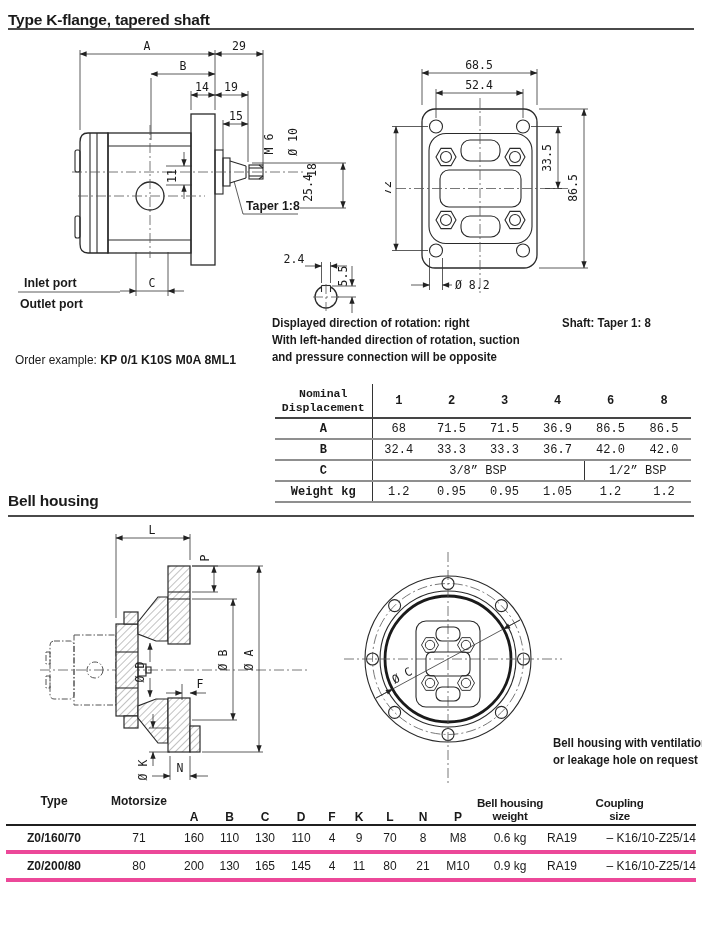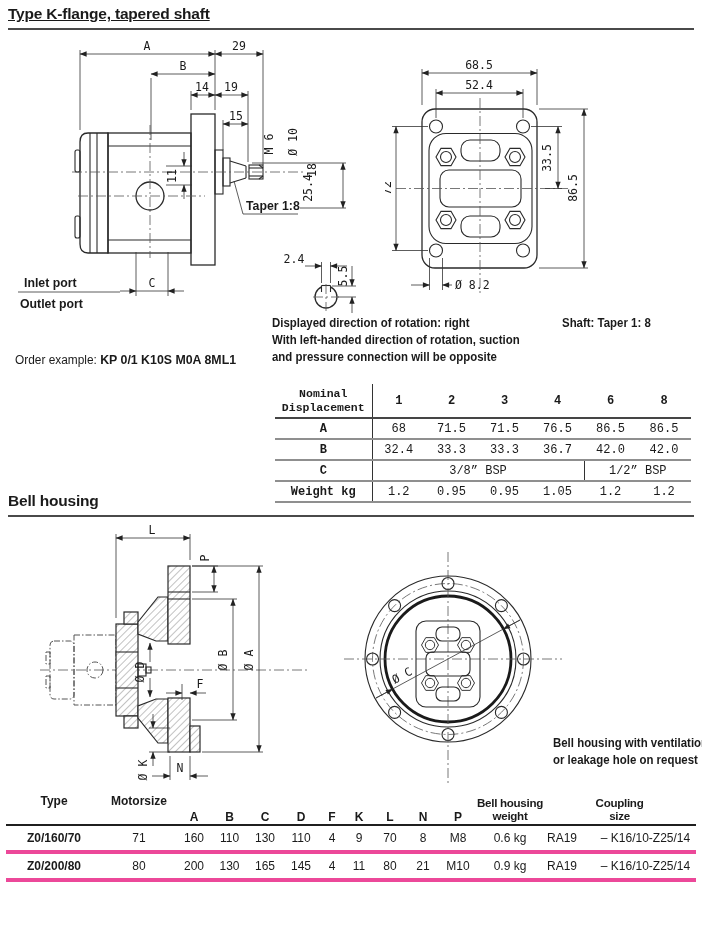--- a/index.html
+++ b/index.html
@@ -31,26 +31,26 @@
   .tbl1 .r td{border-bottom:2px solid #8f8f8f;height:19px;}
   .tbl1 .cspan{border-right:1.5px solid #333;margin-top:12px;}
   .tbl2 table{width:690px;}
   .tbl2 .h2r td{border-bottom:2.5px solid #1f1f1f;height:30px;font-weight:bold;vertical-align:bottom;}
   .tbl2 .h2r .ct{vertical-align:top;}
   .tbl2 .h2r .cw{vertical-align:middle;}
   .tbl2 .h2r .cw div{font-size:11.6px;line-height:1.15;letter-spacing:-0.3px;}
   .tbl2 tr.br td{border-bottom:4px solid #ec4899;height:24px;}
   .tbl2 .bt{font-weight:bold;}
   .tbl2 .ca{text-align:left;padding-left:4px;}
-  .tbl2 .cb{text-align:center;}
+  .tbl2 .cb{text-align:right;}
 </style>
 </head>
 <body>
 
-<div class="abs h1" style="left:8px;top:5px;text-decoration:underline;">Type K-flange, tapered shaft</div>
+<div class="abs h1" style="left:8px;top:11px;">Type K-flange, tapered shaft</div>
 <div class="abs rule" style="left:8px;top:28px;width:686px;"></div>
 
 <svg class="abs" style="left:15px;top:38px;" width="345" height="277" viewBox="15 38 345 277">
   <defs>
     <marker id="ar" viewBox="0 0 10 10" refX="9.5" refY="5" markerWidth="9" markerHeight="7" orient="auto-start-reverse" markerUnits="userSpaceOnUse">
       <path d="M0,1.2 L10,5 L0,8.8 Z" fill="#222"></path>
     </marker>
     <pattern id="h" width="5" height="5" patternUnits="userSpaceOnUse" patternTransform="rotate(45)">
       <rect width="5" height="5" fill="#fff"></rect>
       <line x1="0" y1="0" x2="0" y2="5" stroke="#666" stroke-width="0.8"></line>
@@ -260,21 +260,21 @@
       <td>3</td>
       <td>4</td>
       <td>6</td>
       <td>8</td>
     </tr>
     <tr class="r">
       <td class="lbl">A</td>
       <td>68</td>
       <td>71.5</td>
       <td>71.5</td>
-      <td>76.5</td>
+      <td>36.9</td>
       <td>86.5</td>
       <td>86.5</td>
     </tr>
     <tr class="r">
       <td class="lbl">B</td>
       <td>32.4</td>
       <td>33.3</td>
       <td>33.3</td>
       <td>36.7</td>
       <td>42.0</td>

